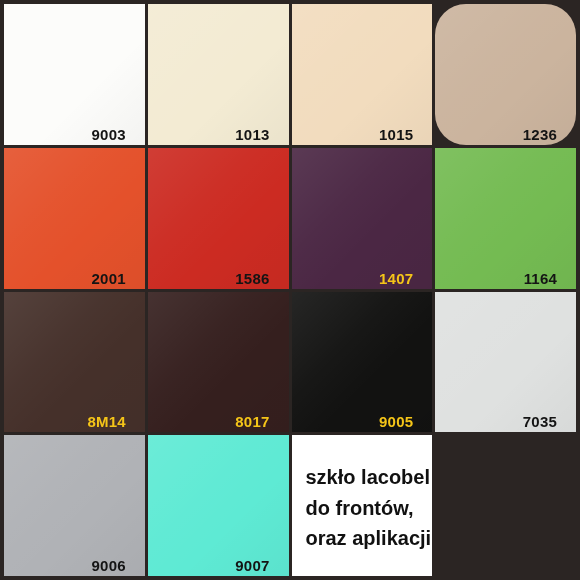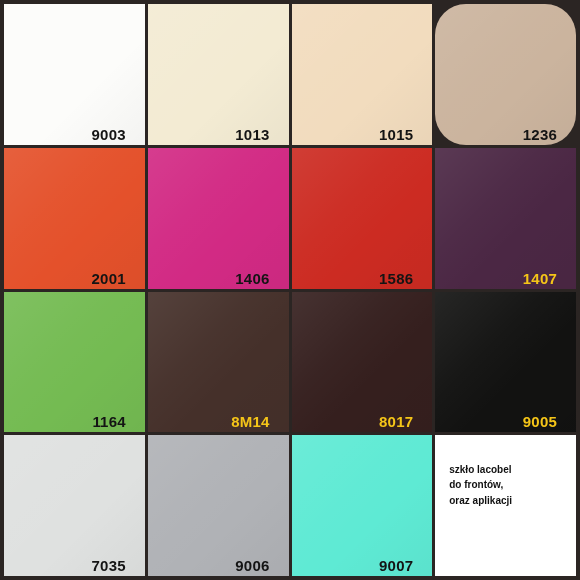--- a/index.html
+++ b/index.html
@@ -60,21 +60,21 @@
   .note-cell {
     position: relative;
     box-sizing: border-box;
     background: #ffffff;
     display: flex;
     flex-direction: column;
     justify-content: flex-start;
     padding: 27px 0 0 14px;
   }
   .note-line {
-    font-size: 10px;
+    font-size: 20px;
     font-weight: bold;
     color: #111111;
     line-height: 1.52;
     white-space: nowrap;
   }
 </style>
 </head>
 <body>
 
 <div id="swatch-chart" style="background: rgb(43, 37, 35);">
@@ -97,24 +97,20 @@
   <div class="swatch" style="background: rgb(203, 180, 158); border-radius: 31px;">
     <span class="sheen"></span>
     <span class="swatch-code" style="color: rgb(20, 20, 20);">1236</span>
   </div>
 
   <div class="swatch" style="background: rgb(228, 81, 43);">
     <span class="sheen"></span>
     <span class="swatch-code" style="color: rgb(20, 20, 20);">2001</span>
   </div>
 
-  <div class="swatch" style="background: rgb(210, 42, 132);">
-    <span class="sheen"></span>
-    <span class="swatch-code" style="color: rgb(20, 20, 20);">1406</span>
-  </div>
 
   <div class="swatch" style="background: rgb(204, 43, 34);">
     <span class="sheen"></span>
     <span class="swatch-code" style="color: rgb(20, 20, 20);">1586</span>
   </div>
 
   <div class="swatch" style="background: rgb(75, 39, 68);">
     <span class="sheen"></span>
     <span class="swatch-code" style="color: rgb(245, 197, 24);">1407</span>
   </div>

